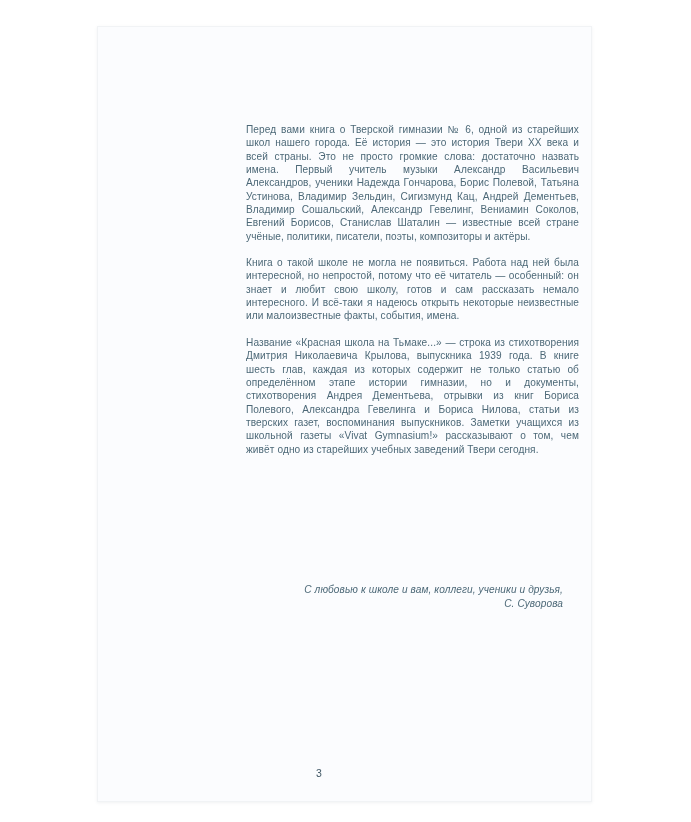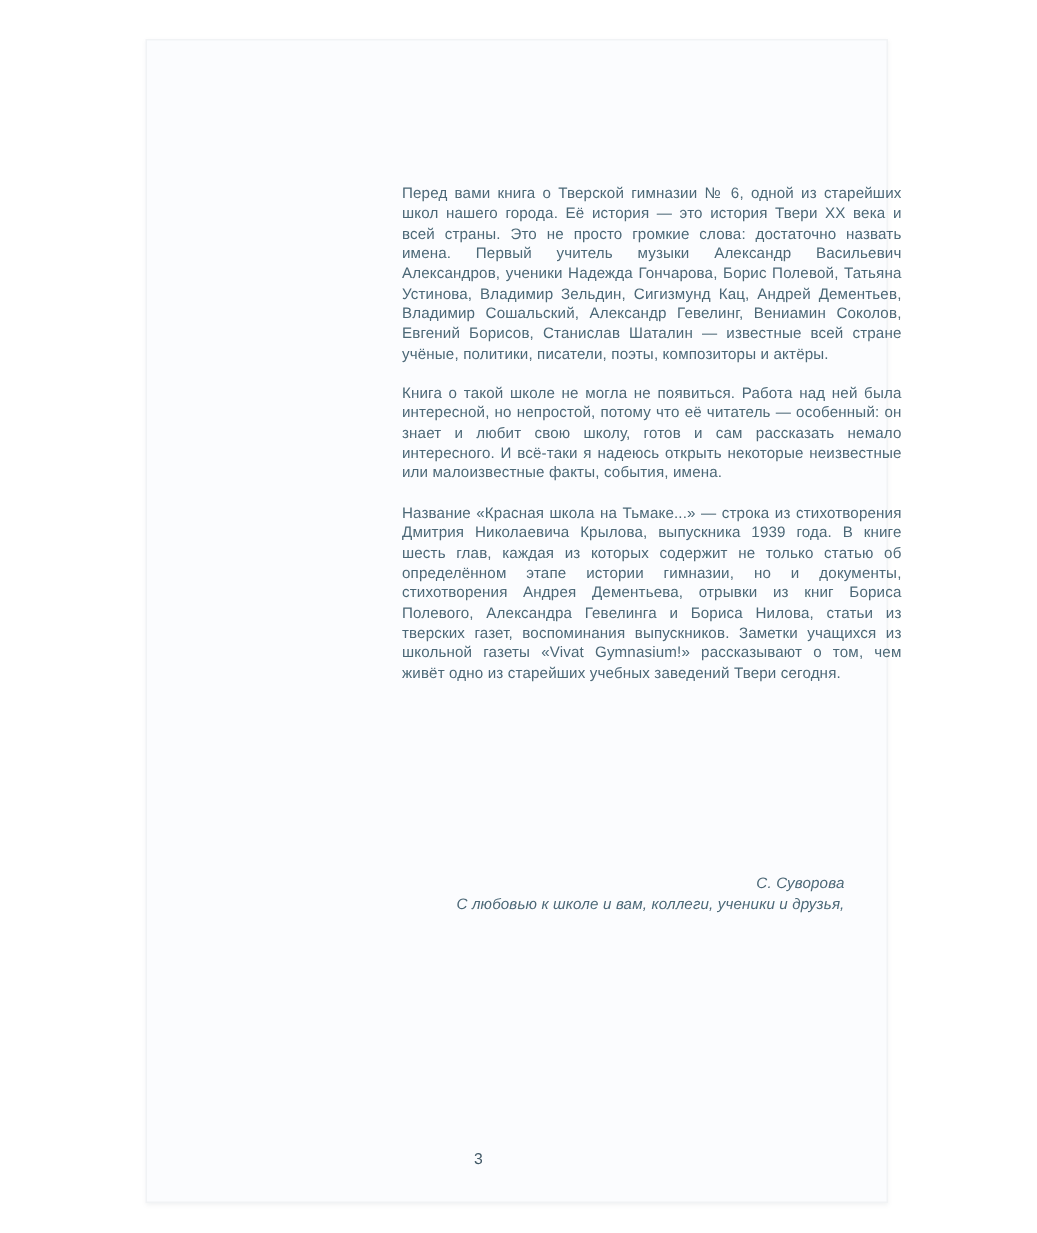--- a/index.html
+++ b/index.html
@@ -31,21 +31,20 @@
   .text-block {
     position: absolute;
     left: 148px;
     top: 96px;
     width: 333px;
     color: #4c6877;
     font-size: 10.1px;
     line-height: 13.35px;
     text-align: justify;
     letter-spacing: 0.1px;
-    margin-left: 22px;
   }
   .text-block p {
     margin: 0 0 13px 0;
     text-align: justify;
     text-align-last: left;
   }
   .signature {
     position: absolute;
     left: 148px;
     top: 556px;
@@ -75,20 +74,20 @@
 <div class="canvas">
   <div class="sheet">
 
     <div class="text-block">
       <p>Перед вами книга о Тверской гимназии № 6, одной из старейших школ нашего города. Её история — это история Твери XX века и всей страны. Это не просто громкие слова: достаточно назвать имена. Первый учитель музыки Александр Васильевич Александров, ученики Надежда Гончарова, Борис Полевой, Татьяна Устинова, Владимир Зельдин, Сигизмунд Кац, Андрей Дементьев, Владимир Сошальский, Александр Гевелинг, Вениамин Соколов, Евгений Борисов, Станислав Шаталин — известные всей стране учёные, политики, писатели, поэты, композиторы и актёры.</p>
       <p>Книга о такой школе не могла не появиться. Работа над ней была интересной, но непростой, потому что её читатель — особенный: он знает и любит свою школу, готов и сам рассказать немало интересного. И всё-таки я надеюсь открыть некоторые неизвестные или малоизвестные факты, события, имена.</p>
       <p>Название «Красная школа на Тьмаке...» — строка из стихотворения Дмитрия Николаевича Крылова, выпускника 1939 года. В книге шесть глав, каждая из которых содержит не только статью об определённом этапе истории гимназии, но и документы, стихотворения Андрея Дементьева, отрывки из книг Бориса Полевого, Александра Гевелинга и Бориса Нилова, статьи из тверских газет, воспоминания выпускников. Заметки учащихся из школьной газеты «Vivat Gymnasium!» рассказывают о том, чем живёт одно из старейших учебных заведений Твери сегодня.</p>
     </div>
 
     <div class="signature">
+      <div>С любовью к школе и вам, коллеги, ученики и друзья,</div>
       <div>С. Суворова</div>
-      <div>С любовью к школе и вам, коллеги, ученики и друзья,</div>
     </div>
 
     <div class="page-number">3</div>
 
   </div>
 </div>
 
 </body></html>

